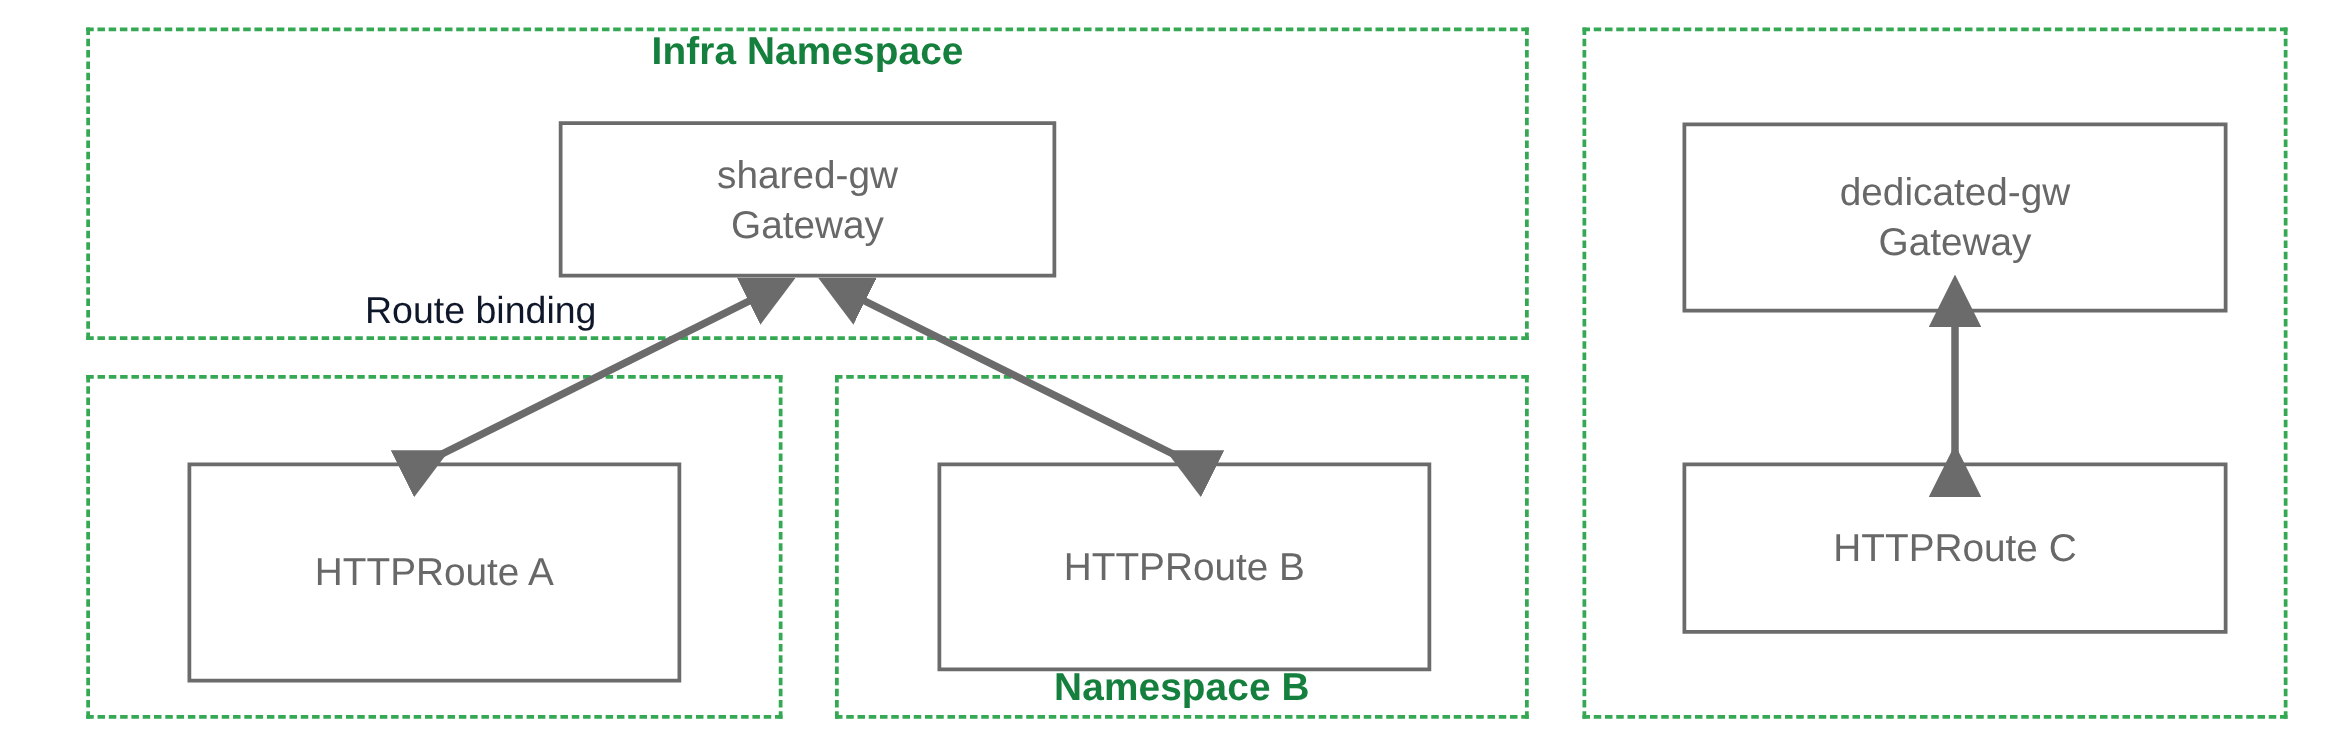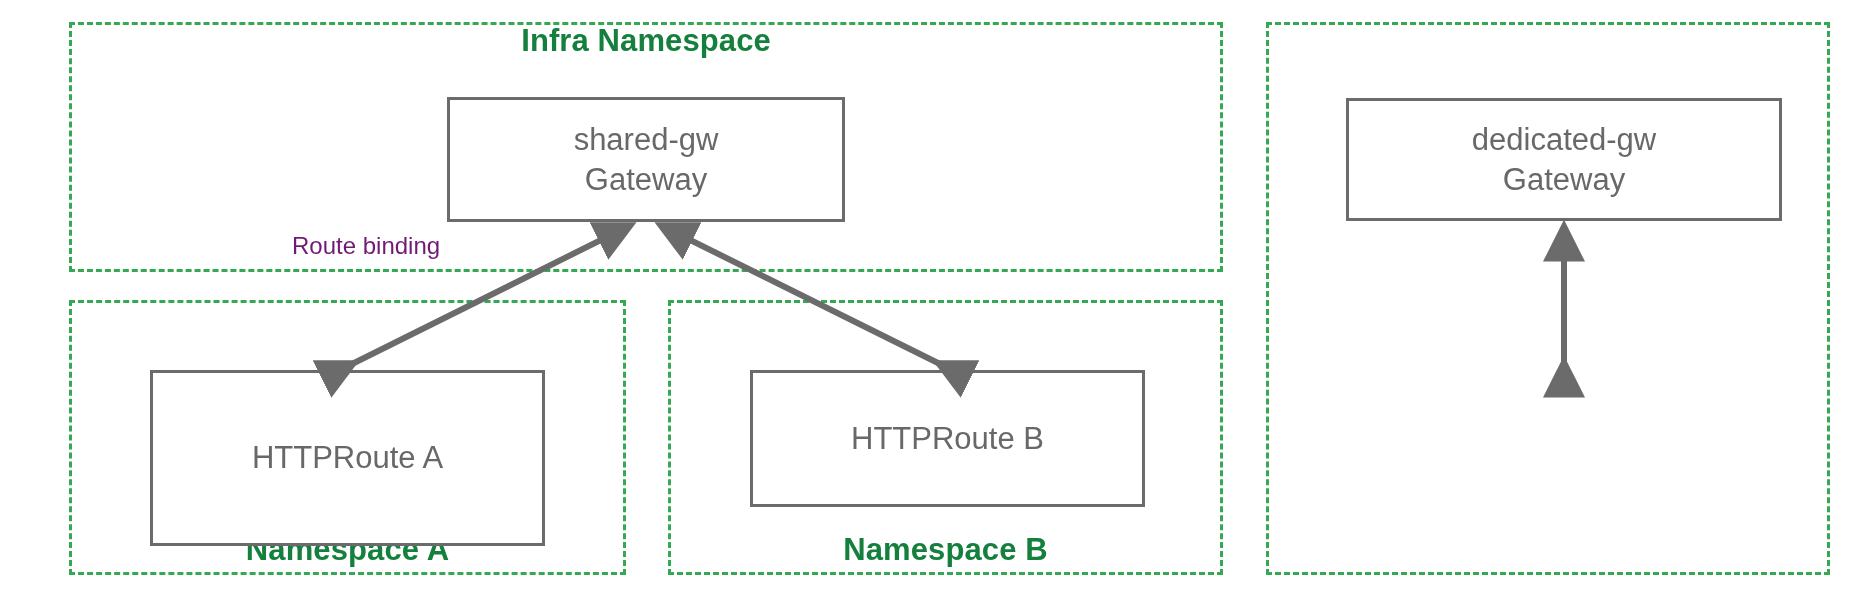--- a/index.html
+++ b/index.html
@@ -43,22 +43,22 @@
     line-height: 1.28;
     display: flex;
     align-items: center;
     justify-content: center;
     text-align: center;
     white-space: pre-line;
   }
   
   .edge-label {
     position: absolute;
-    color: #701a75;
-    font-size: 24px;
+    color: #0f172a;
+    font-size: 30px;
     line-height: 1;
     white-space: nowrap;
   }
   
   #arrows {
     position: absolute;
     left: 0;
     top: 0;
     width: 1860px;
     height: 600px;
@@ -72,30 +72,30 @@
 
   <div class="ns-box" style="left:69px; top:22px; width:1154px; height:250px;"></div>
   <div class="ns-label" style="left:69px; top:25px; width:1154px;">Infra Namespace</div>
 
   <div class="res-box" style="left:447px; top:97px; width:398px; height:125px;">shared-gw
 Gateway</div>
 
   <div class="edge-label" style="left:292px; top:234px;">Route binding</div>
 
   <div class="ns-box" style="left:69px; top:300px; width:557px; height:275px;"></div>
-  <div class="ns-label" style="left:69px; top:534px; width:557px;">Namespace A</div>
   <div class="res-box" style="left:150px; top:370px; width:395px; height:176px;">HTTPRoute A</div>
 
   <div class="ns-box" style="left:668px; top:300px; width:555px; height:275px;"></div>
   <div class="ns-label" style="left:668px; top:534px; width:555px;">Namespace B</div>
-  <div class="res-box" style="left:750px; top:370px; width:395px; height:137px;">HTTPRoute B</div>
+  <div class="res-box" style="left:750px; top:370px; width:395px; height:167px;">HTTPRoute B</div>
 
   <div class="ns-box" style="left:1266px; top:22px; width:564px; height:553px;"></div>
-  <div class="res-box" style="left:1346px; top:98px; width:436px; height:123px;">dedicated-gw
+  <div class="res-box" style="left:1346px; top:98px; width:436px; height:152px;">dedicated-gw
 Gateway</div>
+  <div class="res-box" style="left:1346px; top:370px; width:436px; height:137px;">HTTPRoute C</div>
 
   <svg id="arrows" viewBox="0 0 1860 600">
     <defs>
       <marker id="ah" markerWidth="7" markerHeight="7" refX="5.6" refY="3.5" orient="auto" markerUnits="strokeWidth">
         <path d="M0,0 L7,3.5 L0,7 z" fill="#6b6b6b"></path>
       </marker>
     </defs>
 
     <line x1="352" y1="364" x2="629" y2="226" stroke="#6b6b6b" stroke-width="6" marker-start="url(#ah)" marker-end="url(#ah)"></line>
 

